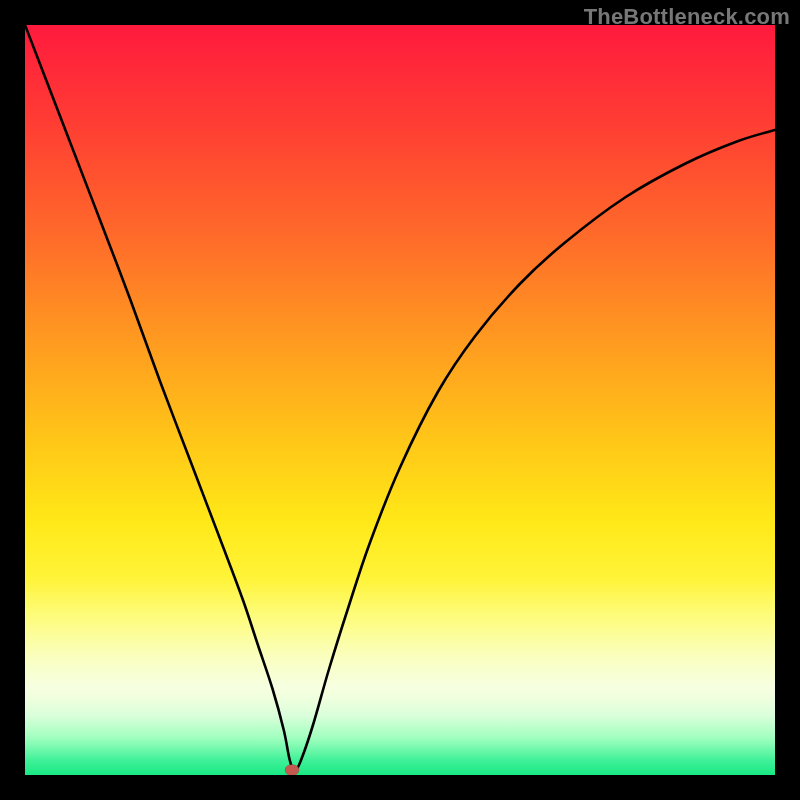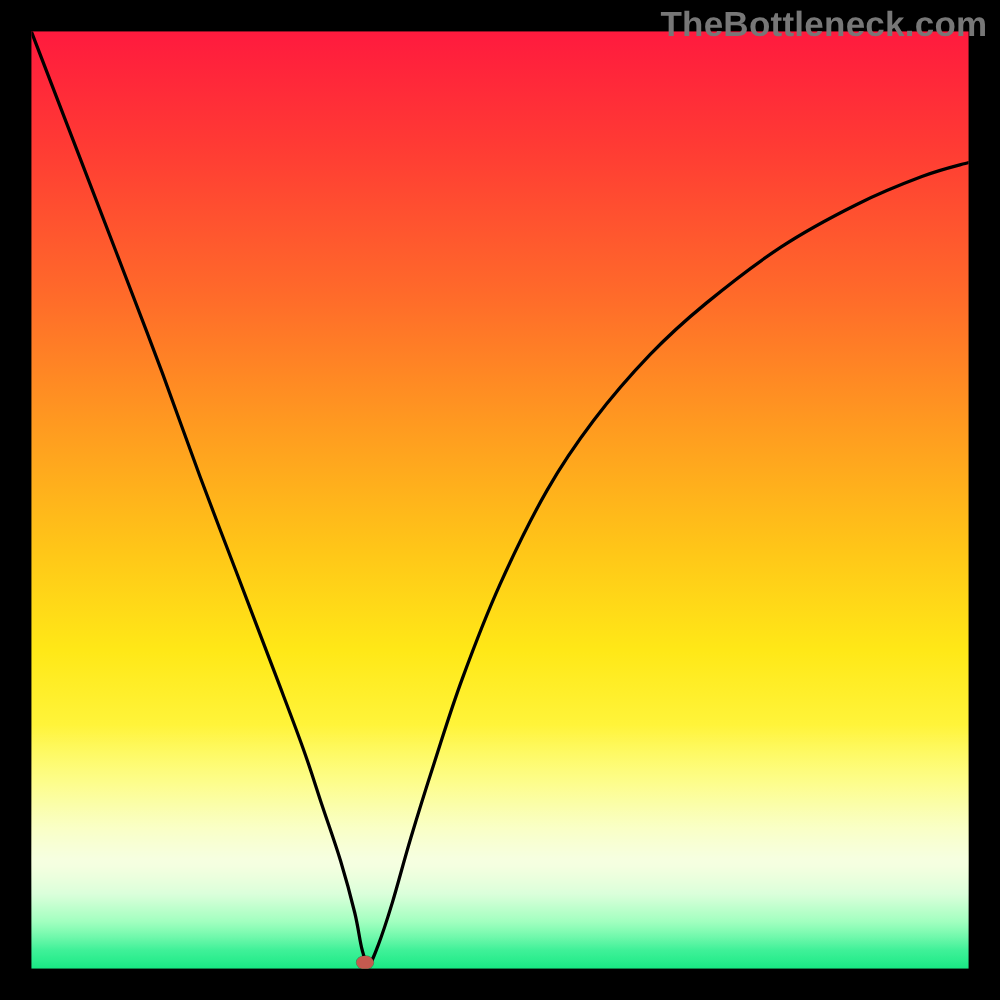--- a/index.html
+++ b/index.html
@@ -15,21 +15,21 @@
     position: relative;
     width: 800px;
     height: 800px;
     background: #000;
   }
   .watermark {
     position: absolute;
     top: 4px;
     right: 10px;
     color: #777;
-    font-size: 28px;
+    font-size: 22px;
     font-weight: 600;
     letter-spacing: 0.2px;
     z-index: 5;
   }
   .plot-area {
     position: absolute;
     left: 25px;
     top: 25px;
     width: 750px;
     height: 750px;

